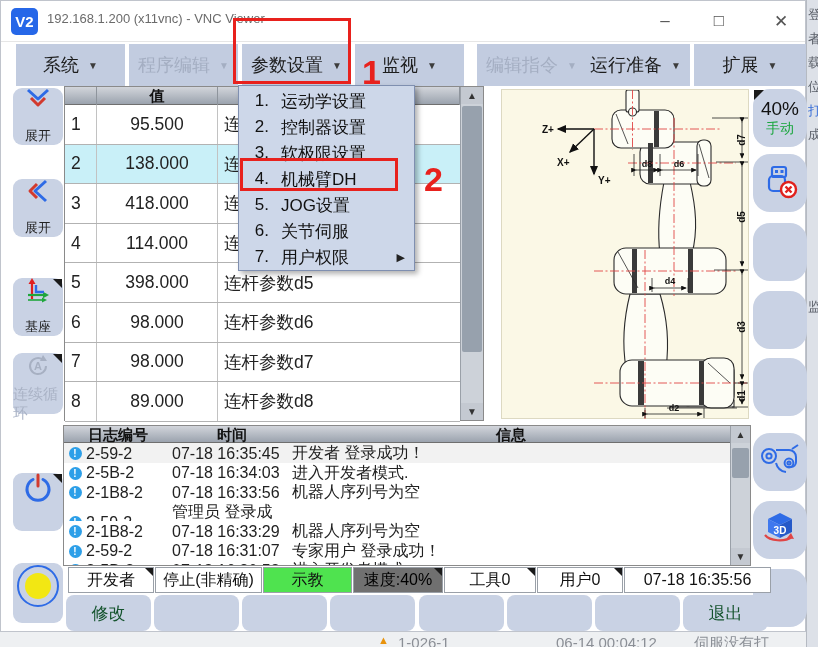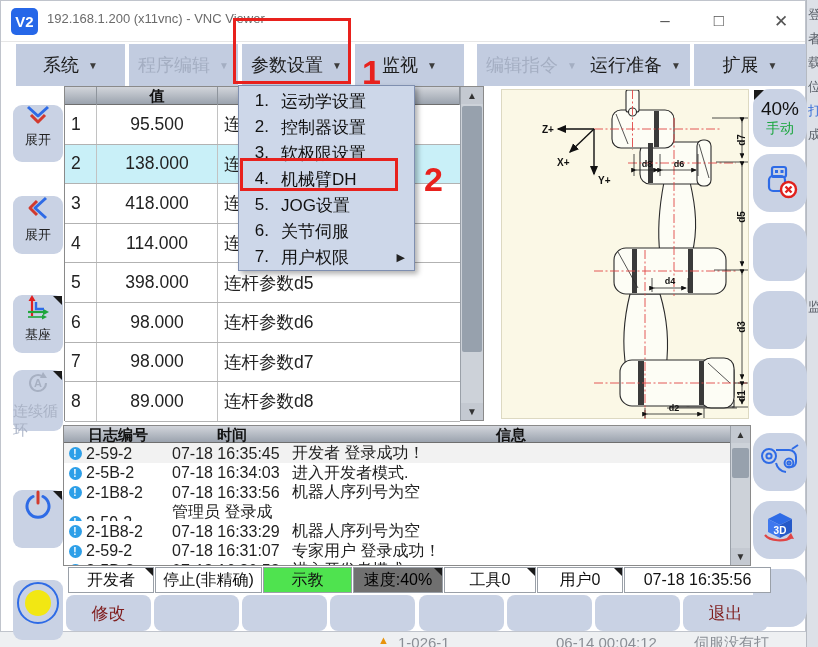--- a/index.html
+++ b/index.html
@@ -27,21 +27,21 @@
   .win-ctl { position:absolute; top:6px; width:36px; height:28px; display:flex; align-items:center; justify-content:center; font-size:17px; color:#555; }
   .ctl-min { left:646px; } .ctl-max { left:700px; } .ctl-close { left:762px; }
 
   
   .menu-btn { position:absolute; top:43px; height:42px; width:109px; background:#c2cce0; display:flex; align-items:center; justify-content:center; gap:9px; font-size:18px; color:#1d1d1d; }
   .menu-btn .caret { font-size:10px; color:#3c3c3c; }
   .menu-btn.disabled { color:#a4aec2; }
   .menu-btn.disabled .caret { color:#a4aec2; }
 
   
-  .sbtn { position:absolute; left:12px; width:50px; background:#c9d2e4; border-radius:9px; display:flex; flex-direction:column; align-items:center; justify-content:flex-start; gap:2px;margin-top:17px; }
+  .sbtn { position:absolute; left:12px; width:50px; background:#c9d2e4; border-radius:9px; display:flex; flex-direction:column; align-items:center; justify-content:space-between; gap:2px; }
   .sbtn .lbl { font-size:13px; color:#222; }
   .sbtn .lbl.dis { font-size:15px; color:#aab3c6; }
 
   .tri-tr { position:absolute; top:1px; right:1px; width:0; height:0; border-top:9px solid #1a1a1a; border-left:9px solid transparent; }
   .tri-tl { position:absolute; top:1px; left:1px; width:0; height:0; border-top:10px solid #1a1a1a; border-right:10px solid transparent; }
   .tri-sm { position:absolute; top:0; right:0; width:0; height:0; border-top:8px solid #1a1a1a; border-left:8px solid transparent; }
 
   
   .ptable { position:absolute; left:63px; top:85px; width:420px; height:335px; border:1px solid #8a8a8a; background:#fff; }
   .phead { position:absolute; left:0; top:0; width:395px; height:18px; display:grid; grid-template-columns:32px 121px 1fr; background:linear-gradient(#d2d5db,#9ba3ae); border-bottom:1px solid #6f6f6f; font-size:15px; font-weight:bold; color:#111; }
@@ -77,21 +77,21 @@
   .lrow.hl { background:#f2f2f2; }
   .lrow .ic { display:flex; justify-content:center; }
   .info-ic { width:13px; height:13px; border-radius:50%; background:#2d9fe8; color:#fff; font-size:10px; font-weight:bold; text-align:center; line-height:13px; }
 
   
   .sfield { position:absolute; top:566px; height:26px; background:#fff; border:1px solid #9aa0a8; display:flex; align-items:center; justify-content:center; font-size:16px; color:#111; }
   .sfield.green { background:#4fe34f; }
   .sfield.grey { background:#707070; color:#000; }
 
   
-  .fbtn { position:absolute; top:594px; height:36px; width:85px; background:#c9d2e4; border-radius:8px; display:flex; align-items:center; justify-content:center; font-size:17px; color:#7f1d1d; }
+  .fbtn { position:absolute; top:594px; height:36px; width:85px; background:#c9d2e4; border-radius:8px; display:flex; align-items:center; justify-content:center; font-size:17px; color:#14532d; }
 
   
   .redbox { position:absolute; border:3px solid #e8211d; z-index:50; pointer-events:none; }
   .rednum { position:absolute; color:#e8211d; font-size:34px; font-weight:bold; z-index:51; pointer-events:none; }
 </style>
 </head>
 <body>
 
 <div class="screen">
 

